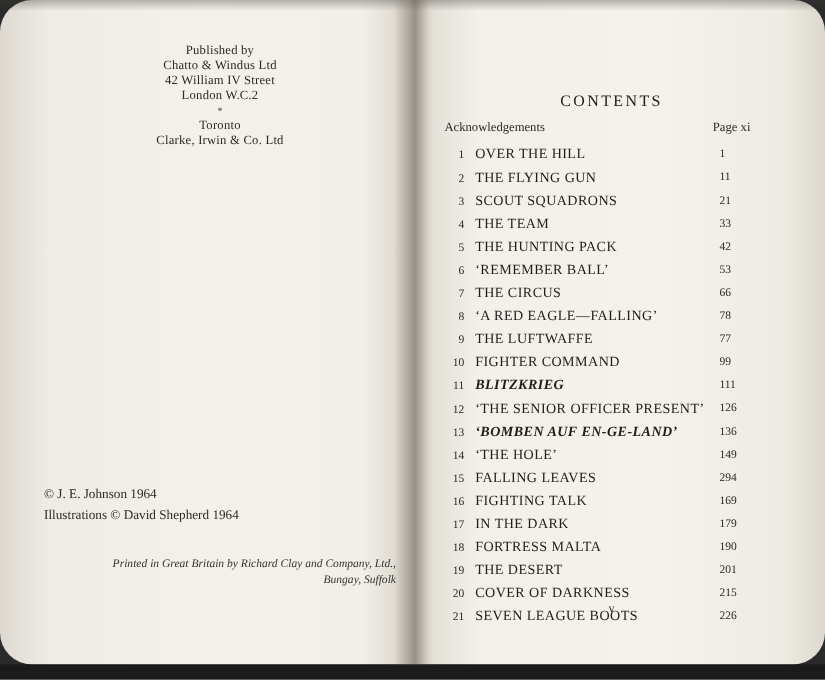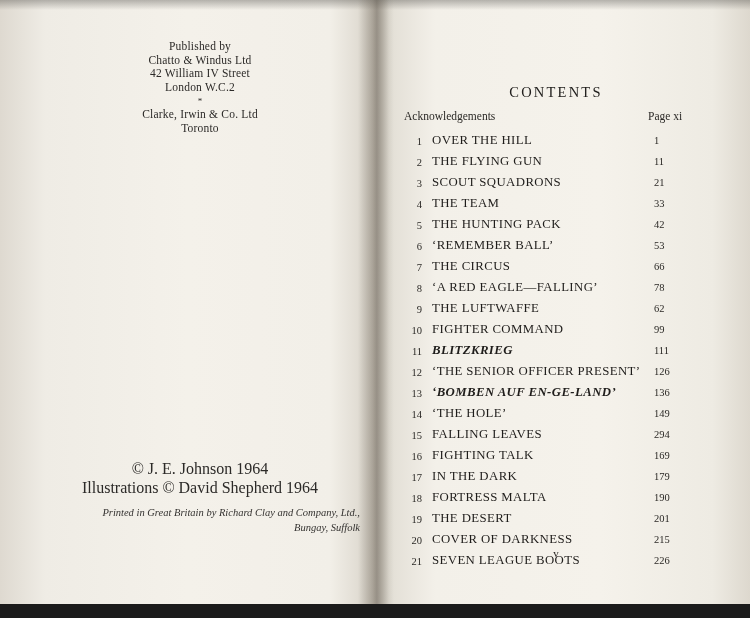--- a/index.html
+++ b/index.html
@@ -33,20 +33,21 @@
       #efece5 6%,
       #f4f1ea 25%,
       #f2efe8 44%,
       #d9d4ca 49.5%,
       #cfc9be 50.3%,
       #e3dfd6 52%,
       #f3f0e9 58%,
       #f5f2eb 80%,
       #eeebe3 95%,
       #ddd8ce 100%);
+    border-radius: 29px;
   }
   .gutter-shadow {
     position: absolute;
     left: 358px;
     top: 0;
     width: 36px;
     height: 604px;
     background: linear-gradient(90deg, rgba(120,112,98,0) 0%, rgba(110,102,90,0.42) 40%, rgba(95,88,78,0.5) 52%, rgba(130,122,110,0.12) 85%, rgba(255,255,255,0) 100%);
   }
   .page-edge-top {
@@ -83,25 +84,23 @@
     display: block;
     font-size: 9px;
     line-height: 12px;
     margin: 1px 0 1px 0;
   }
   .copyright-block {
     position: absolute;
     left: 0;
     top: 440px;
     width: 320px;
-    text-align: center;
-    font-size: 16px;
+    font-size: 12px;
     line-height: 19px;
     color: #2c2a28;
-    margin-top: 19px;
   }
   .printed-block {
     position: absolute;
     left: 0;
     top: 505px;
     width: 320px;
     text-align: right;
     font-size: 10.5px;
     line-height: 15px;
     font-style: italic;
@@ -194,22 +193,22 @@
     <div class="page-edge-top"></div>
     <div class="gutter-shadow"></div>
 
     <div class="left-page">
       <div class="imprint">
         <div>Published by</div>
         <div>Chatto &amp; Windus Ltd</div>
         <div>42 William IV Street</div>
         <div>London W.C.2</div>
         <span class="dot">*</span>
+        <div>Toronto</div>
         <div>Clarke, Irwin &amp; Co. Ltd</div>
-        <div>Toronto</div>
       </div>
 
       <div class="copyright-block">
         <div>© J. E. Johnson 1964</div>
         <div>Illustrations © David Shepherd 1964</div>
       </div>
 
       <div class="printed-block">
         <div>Printed in Great Britain by Richard Clay and Company, Ltd.,</div>
         <div>Bungay, Suffolk</div>
@@ -261,21 +260,21 @@
             <span class="pg">66</span>
           </div>
           <div class="toc-row">
             <span class="num">8</span>
             <span class="chap">‘A RED EAGLE—FALLING’</span>
             <span class="pg">78</span>
           </div>
           <div class="toc-row">
             <span class="num">9</span>
             <span class="chap">THE LUFTWAFFE</span>
-            <span class="pg">62</span>
+            <span class="pg">77</span>
           </div>
           <div class="toc-row">
             <span class="num">10</span>
             <span class="chap">FIGHTER COMMAND</span>
             <span class="pg">99</span>
           </div>
           <div class="toc-row italic">
             <span class="num">11</span>
             <span class="chap">BLITZKRIEG</span>
             <span class="pg">111</span>

